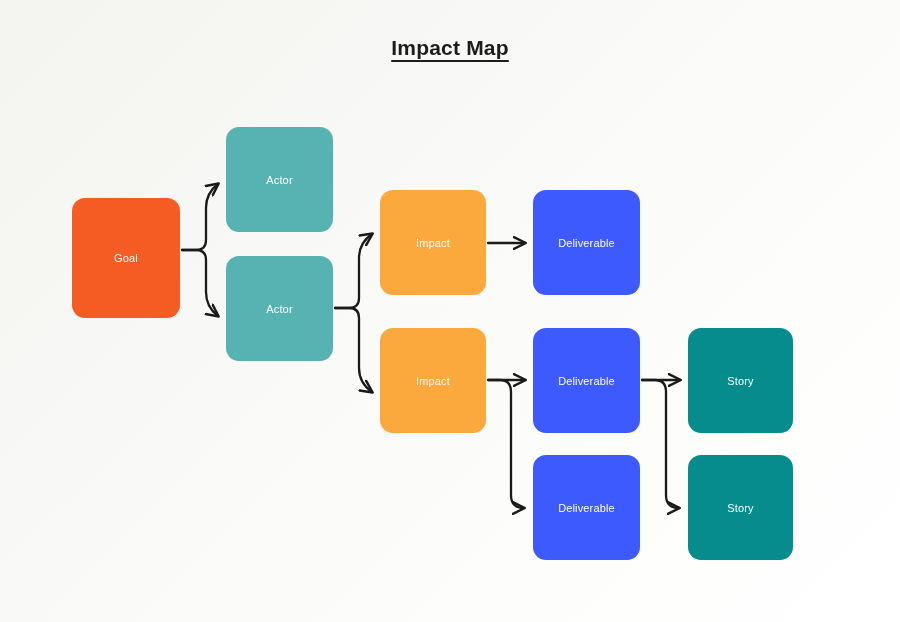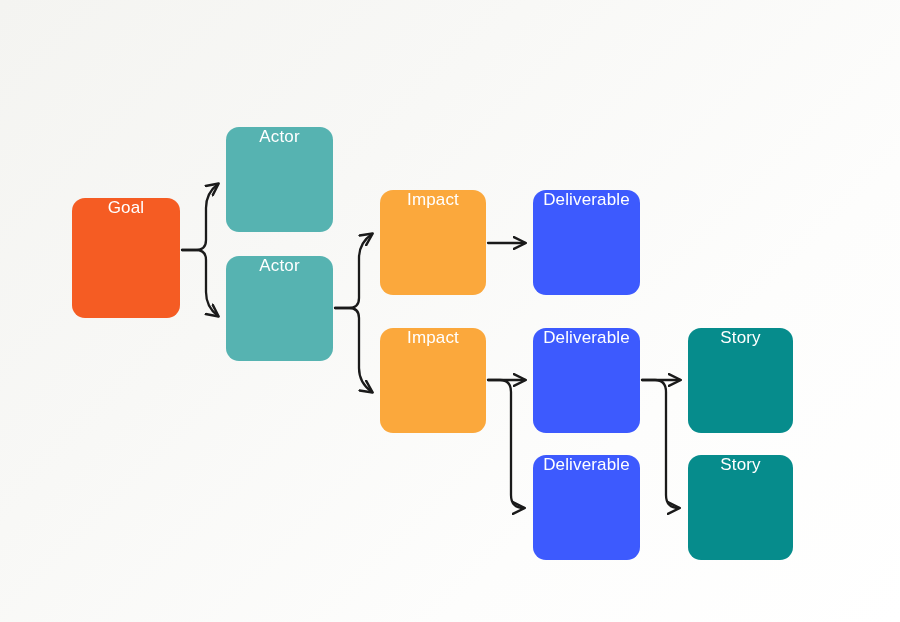--- a/index.html
+++ b/index.html
@@ -29,41 +29,43 @@
     color: #1d1d1b;
     letter-spacing: 0.2px;
     text-decoration: underline;
     text-underline-offset: 5px;
     text-decoration-thickness: 2px;
   }
   .node {
     position: absolute;
     border-radius: 13px;
     display: flex;
+    align-items: center;
     justify-content: center;
     color: #ffffff;
-    font-size: 17px;
+    font-size: 11px;
     font-weight: 400;
     letter-spacing: 0.15px;
     box-sizing: border-box;
   }
   #connectors {
     position: absolute;
     left: 0;
     top: 0;
     width: 900px;
     height: 622px;
     pointer-events: none;
   }
 </style>
 </head>
 <body>
 
 <div id="canvas">
 
+  <div id="title" style="color: rgb(29, 29, 27);">Impact Map</div>
 
   <svg id="connectors" viewBox="0 0 900 622" xmlns="http://www.w3.org/2000/svg">
     <defs>
       <marker id="arrowhead" viewBox="0 0 10 10" refX="8.4" refY="5" markerWidth="6.2" markerHeight="6.2" orient="auto-start-reverse">
         <path d="M 0.6 0.9 L 9 5 L 0.6 9.1" fill="none" stroke="#1a1a1a" stroke-width="1.7" stroke-linecap="round" stroke-linejoin="round"></path>
       </marker>
     </defs>
 
     <g fill="none" stroke="#1a1a1a" stroke-width="2.3" stroke-linecap="round" stroke-linejoin="round">
 

